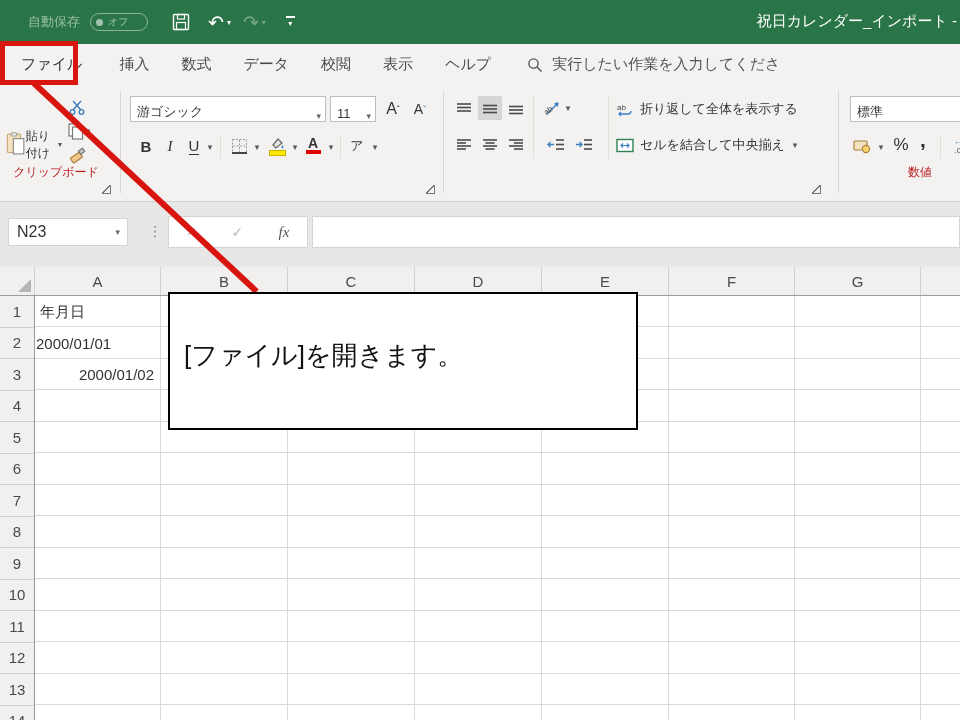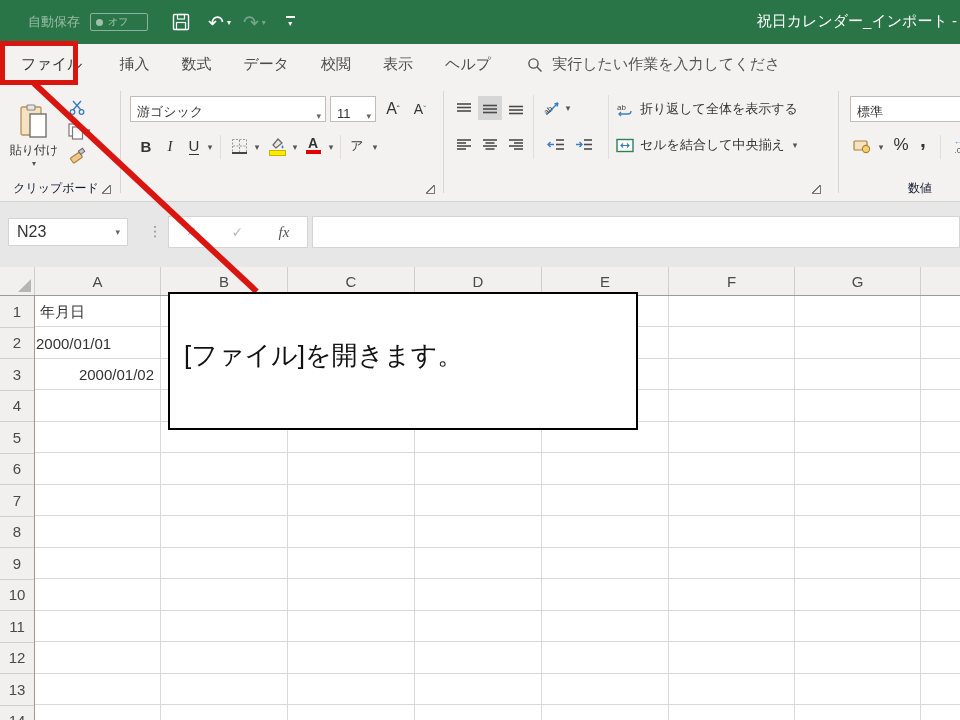--- a/index.html
+++ b/index.html
@@ -2,42 +2,42 @@
 <html><head>
 <meta charset="utf-8">
 <style>
   html,body{margin:0;padding:0}
   body{width:960px;height:720px;position:relative;overflow:hidden;background:#fff;
        font-family:"Liberation Sans",sans-serif;-webkit-font-smoothing:antialiased}
   .abs{position:absolute}
   
   .titlebar{left:0;top:0;width:960px;height:44px;background:#2a7547;display:flex;align-items:center;color:#fff}
   .autosave{margin-left:28px;font-size:13px;color:rgba(255,255,255,.5)}
-  .toggle{margin-left:10px;width:46px;height:16px;border:1px solid rgba(255,255,255,.45);border-radius:2px;
+  .toggle{margin-left:10px;width:46px;height:16px;border:1px solid rgba(255,255,255,.45);border-radius:9px;
           display:flex;align-items:center;gap:5px;padding:0 5px;font-size:10px;color:rgba(255,255,255,.55)}
   .toggle .dot{width:7px;height:7px;border-radius:50%;background:rgba(255,255,255,.55)}
   .qat{display:flex;align-items:center;margin-left:22px;gap:2px}
   .undo-glyph{font-size:19px;line-height:1;color:#fff}
   .drop8{font-size:8px;color:#fff;margin-left:1px}
   .dim{opacity:.35}
   .qat-more{display:flex;flex-direction:column;align-items:center;margin-left:20px}
   .qat-more .bar{width:9px;border-top:2px solid #fff;margin-bottom:1px}
   .win-title{position:absolute;right:3px;top:12px;font-size:15px;color:#fff;white-space:nowrap}
   
   .tabrow{left:0;top:44px;width:960px;height:41px;background:#f3f2f1;display:flex;align-items:stretch;
           font-size:15px;color:#4a4a4a;white-space:nowrap}
   .tab{display:flex;align-items:center;padding:0 16px;box-sizing:border-box;cursor:default}
   .tab-file{padding:0 21px;color:#333}
   .tab-active{box-shadow:inset 0 -4px 0 -1px #1f7244;color:#262626;font-weight:700}
   .searchbox{display:flex;align-items:center;gap:9px;margin-left:20px;color:#555;overflow:hidden}
   
   .ribbon{left:0;top:85px;width:960px;height:116px;background:#f3f2f1;border-bottom:1px solid #d4d2d0;box-sizing:content-box}
   .gsep{position:absolute;top:6px;height:102px;width:1px;background:#d8d6d4}
   .minisep{position:absolute;width:1px;background:#e0deda}
-  .glabel{position:absolute;bottom:4px;font-size:12px;color:#0f172a;text-align:center}
+  .glabel{position:absolute;bottom:20px;font-size:12px;color:#b91c1c;text-align:center}
   .launcher{position:absolute;bottom:7px;width:8px;height:8px;border-right:1px solid #7a7877;border-bottom:1px solid #7a7877;
             background:linear-gradient(135deg,transparent 44%,#7a7877 44%,#7a7877 58%,transparent 58%)}
   .combo{position:absolute;background:#fff;border:1px solid #bfbdbb;box-sizing:border-box;display:flex;align-items:flex-end;
          font-size:13px;color:#333;padding:0 4px 0 6px}
   .combo .arr{margin-left:auto;font-size:9px;color:#666}
   .rbtn{position:absolute;display:flex;align-items:center;justify-content:center;color:#333}
   .drop9{font-size:9px;color:#555;margin-left:2px}
   .biu{font-size:15px;color:#333}
   .alnbtn{width:24px;height:24px;display:flex;align-items:center;justify-content:center}
   .sel{background:#d6d6d6}
@@ -109,21 +109,21 @@
     <svg width="16" height="16" viewBox="0 0 16 16">
       <circle cx="6.5" cy="6.5" r="4.6" fill="none" stroke="#555" stroke-width="1.4"></circle>
       <line x1="10" y1="10" x2="14.5" y2="14.5" stroke="#555" stroke-width="1.4"></line>
     </svg>
     <span>実行したい作業を入力してくださ</span>
   </span>
 </div>
 
 <div class="abs ribbon">
 
-  <div class="rbtn" style="left:6px;top:8px;width:56px;height:86px;flex-direction:column">
+  <div class="rbtn" style="left:6px;top:16px;width:56px;height:86px;">
     <svg width="30" height="36" viewBox="0 0 30 36">
       <rect x="2" y="3" width="20" height="28" rx="1.5" fill="#f4e2c0" stroke="#b8915a" stroke-width="1.3"></rect>
       <rect x="8" y="1" width="8" height="5" rx="1" fill="#e8e6e4" stroke="#8a8886" stroke-width="1.2"></rect>
       <rect x="11" y="10" width="16" height="23" fill="#fff" stroke="#6a6866" stroke-width="1.3"></rect>
     </svg>
     <span style="font-size:12px;color:#333;margin-top:2px">貼り付け</span>
     <span style="font-size:8px;color:#555">▾</span>
   </div>
   <div class="rbtn" style="left:66px;top:12px;width:22px;height:20px">
     <svg width="17" height="15" viewBox="0 0 17 15">

